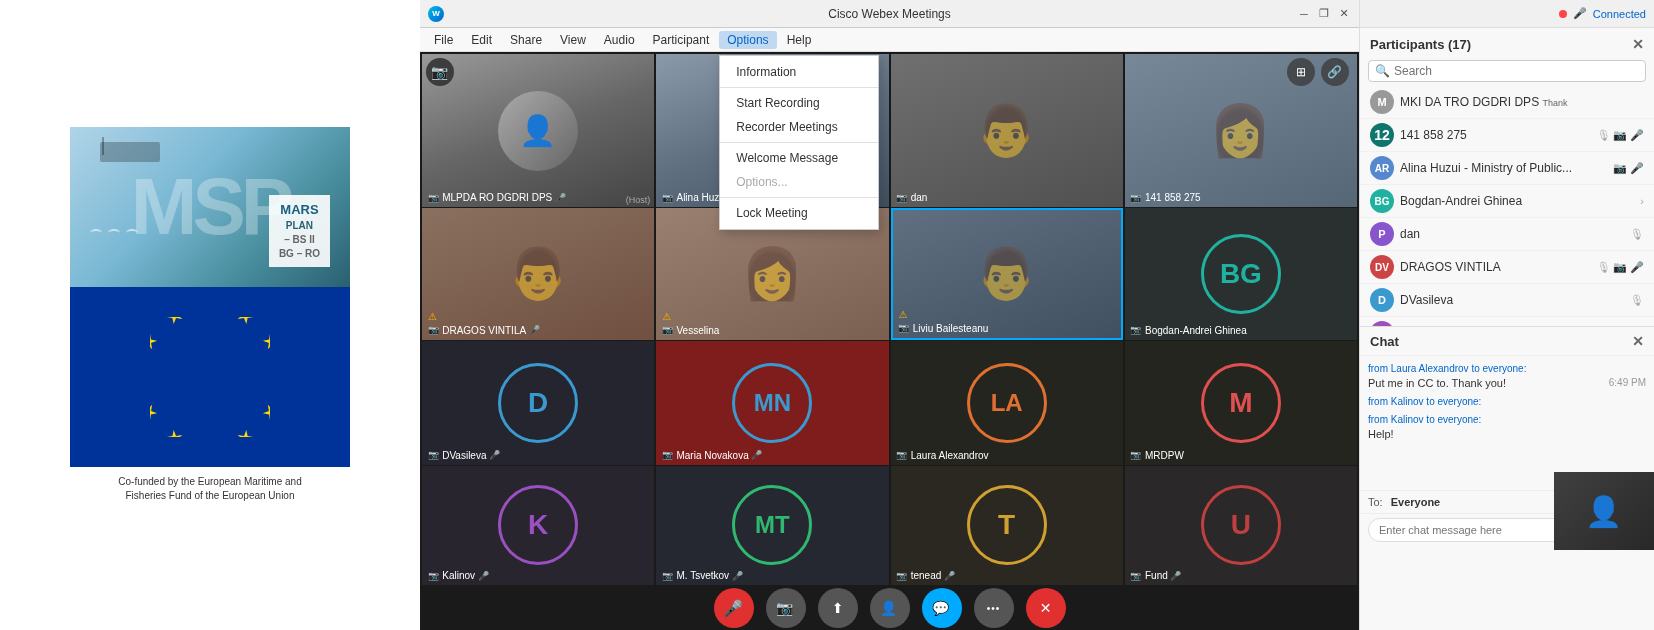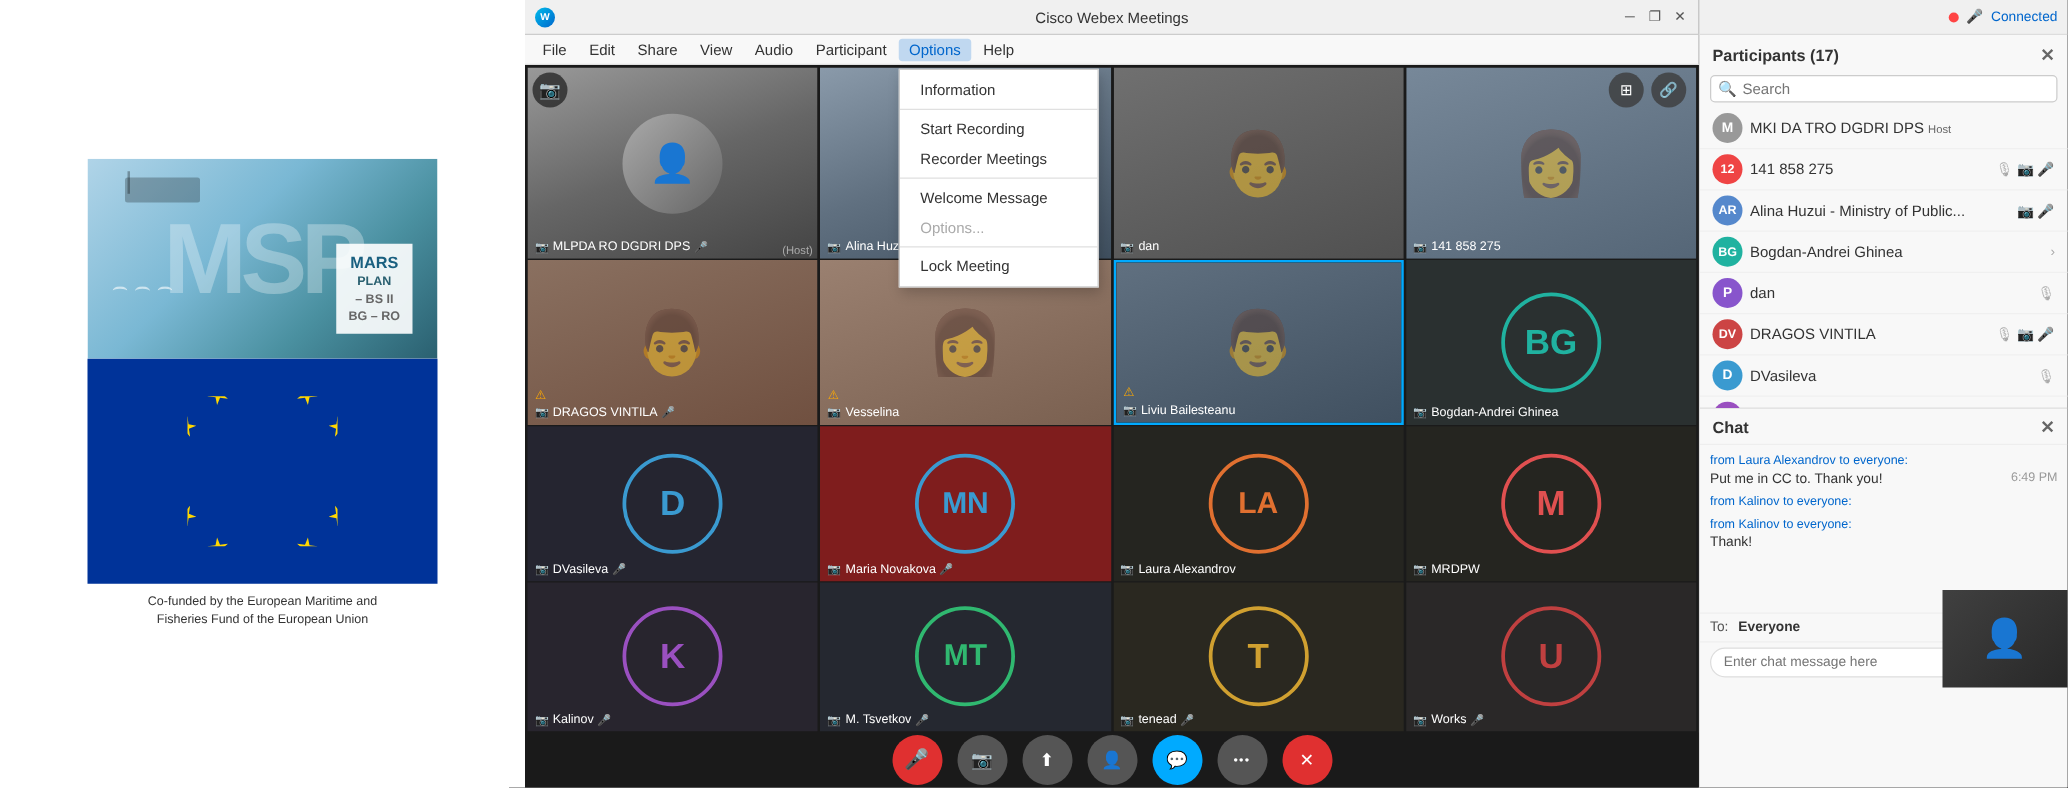--- a/index.html
+++ b/index.html
@@ -646,21 +646,21 @@
           <span style="font-size:9px;">📷</span>
           <span>tenead</span>
           <span class="mic-icon-small">🎤</span>
         </div>
       </div>
 
       <div class="video-cell" style="background:#2a2828;">
         <div style="width:80px;height:80px;border-radius:50%;border:3px solid #c04040;display:flex;align-items:center;justify-content:center;color:#c04040;font-size:28px;font-weight:600;">U</div>
         <div class="cell-label">
           <span style="font-size:9px;">📷</span>
-          <span>Works</span>
+          <span>Fund</span>
           <span class="mic-icon-small">🎤</span>
         </div>
       </div>
     </div>
 
     <div class="control-bar">
       <button class="ctrl-btn muted" title="Mute">🎤</button>
       <button class="ctrl-btn dark" title="Video" style="font-size:14px;">📷</button>
       <button class="ctrl-btn dark" title="Share" style="font-size:14px;">⬆</button>
       <button class="ctrl-btn dark" title="Participants" style="font-size:14px;">👤</button>
@@ -686,27 +686,27 @@
     </div>
     <div class="search-box">
       <span style="color:#aaa;margin-right:4px;">🔍</span>
       <input type="text" placeholder="Search" style="">
     </div>
 
     <div class="participant-list">
 
       <div class="participant-item">
         <div class="p-avatar" style="background:#999;">M</div>
-        <span class="p-name">MKI DA TRO DGDRI DPS <span class="host-badge">Host</span></span>
+        <span class="p-name">MKI DA TRO DGDRI DPS <span class="host-badge">Thank</span></span>
         <div class="p-icons">
         </div>
       </div>
 
       <div class="participant-item">
-        <div class="p-avatar" style="background:#ef4444;font-size:10px;">12</div>
+        <div class="p-avatar" style="background:#0f766e;font-size:14px;">12</div>
         <span class="p-name">141 858 275</span>
         <div class="p-icons">
           <span>🎙</span>
           <span>📷</span>
           <span style="color:#ff6666;">🎤</span>
         </div>
       </div>
 
       <div class="participant-item">
         <div class="p-avatar" style="background:#5588cc;font-size:10px;">AR</div>
@@ -773,21 +773,21 @@
           <span style="color:#999;font-size:10px;white-space:nowrap;margin-left:4px;">6:49 PM</span>
         </div>
       </div>
 
       <div class="chat-msg">
         <div style="color:#0066cc;font-size:10px;">from Kalinov to everyone:</div>
       </div>
 
       <div class="chat-msg">
         <div style="color:#0066cc;font-size:10px;">from Kalinov to everyone:</div>
-        <span class="text">Thank!</span>
+        <span class="text">Help!</span>
       </div>
     </div>
 
     <div style="position:absolute;bottom:80px;right:0;width:100px;height:78px;background:linear-gradient(135deg,#404040,#282828);display:flex;align-items:center;justify-content:center;overflow:hidden;">
       <div style="font-size:30px;color:#888;">👤</div>
     </div>
 
     <div class="chat-to-bar">
       <span>To:</span>
       <select class="chat-to-select">

